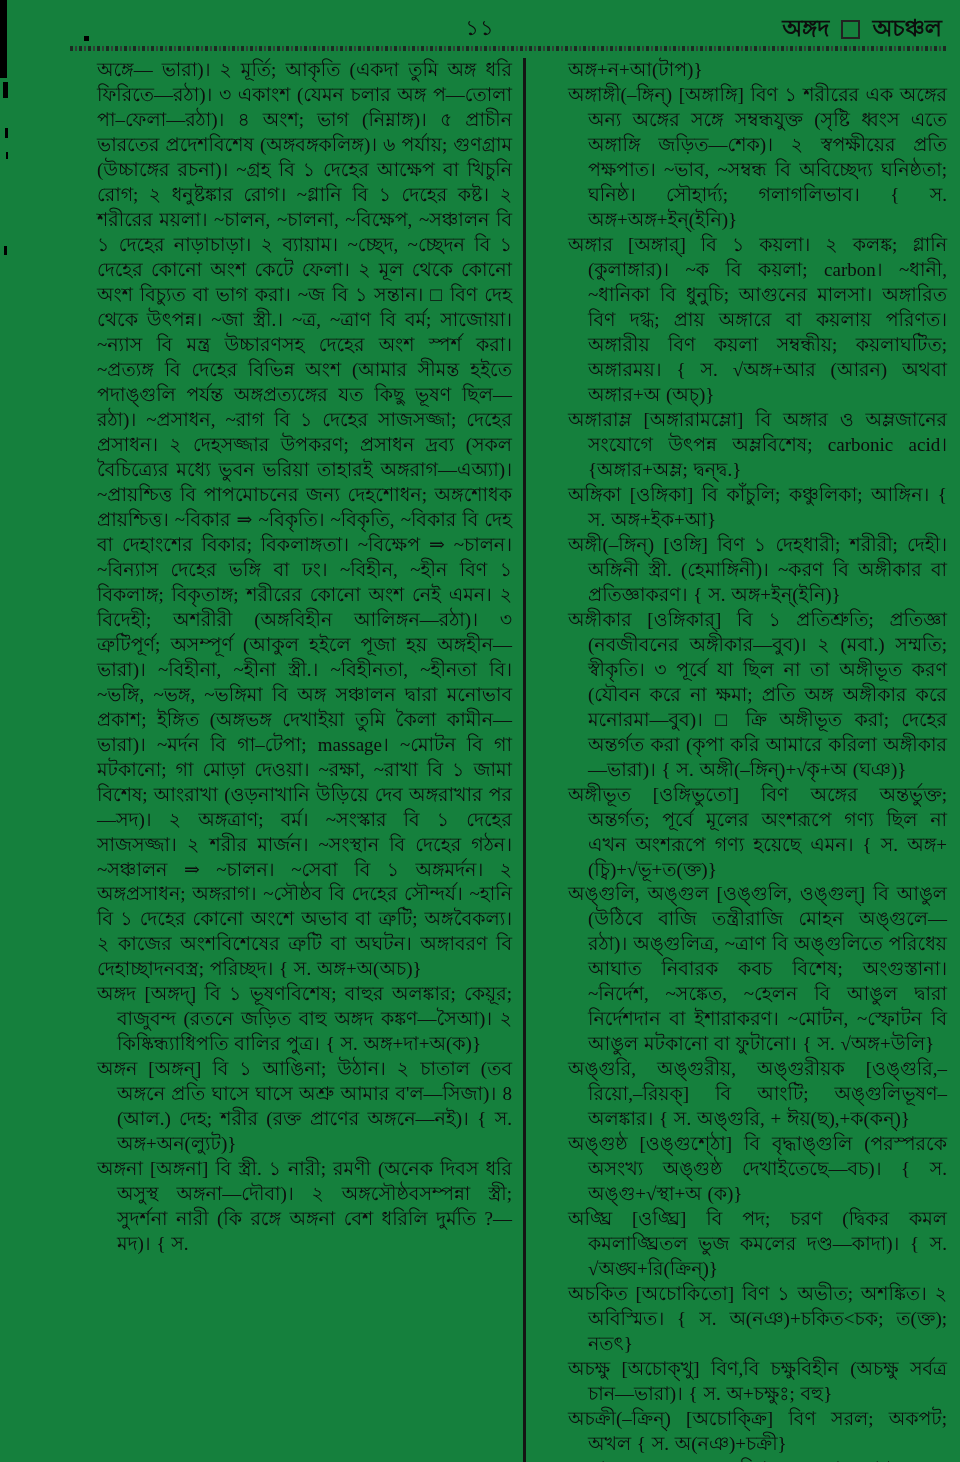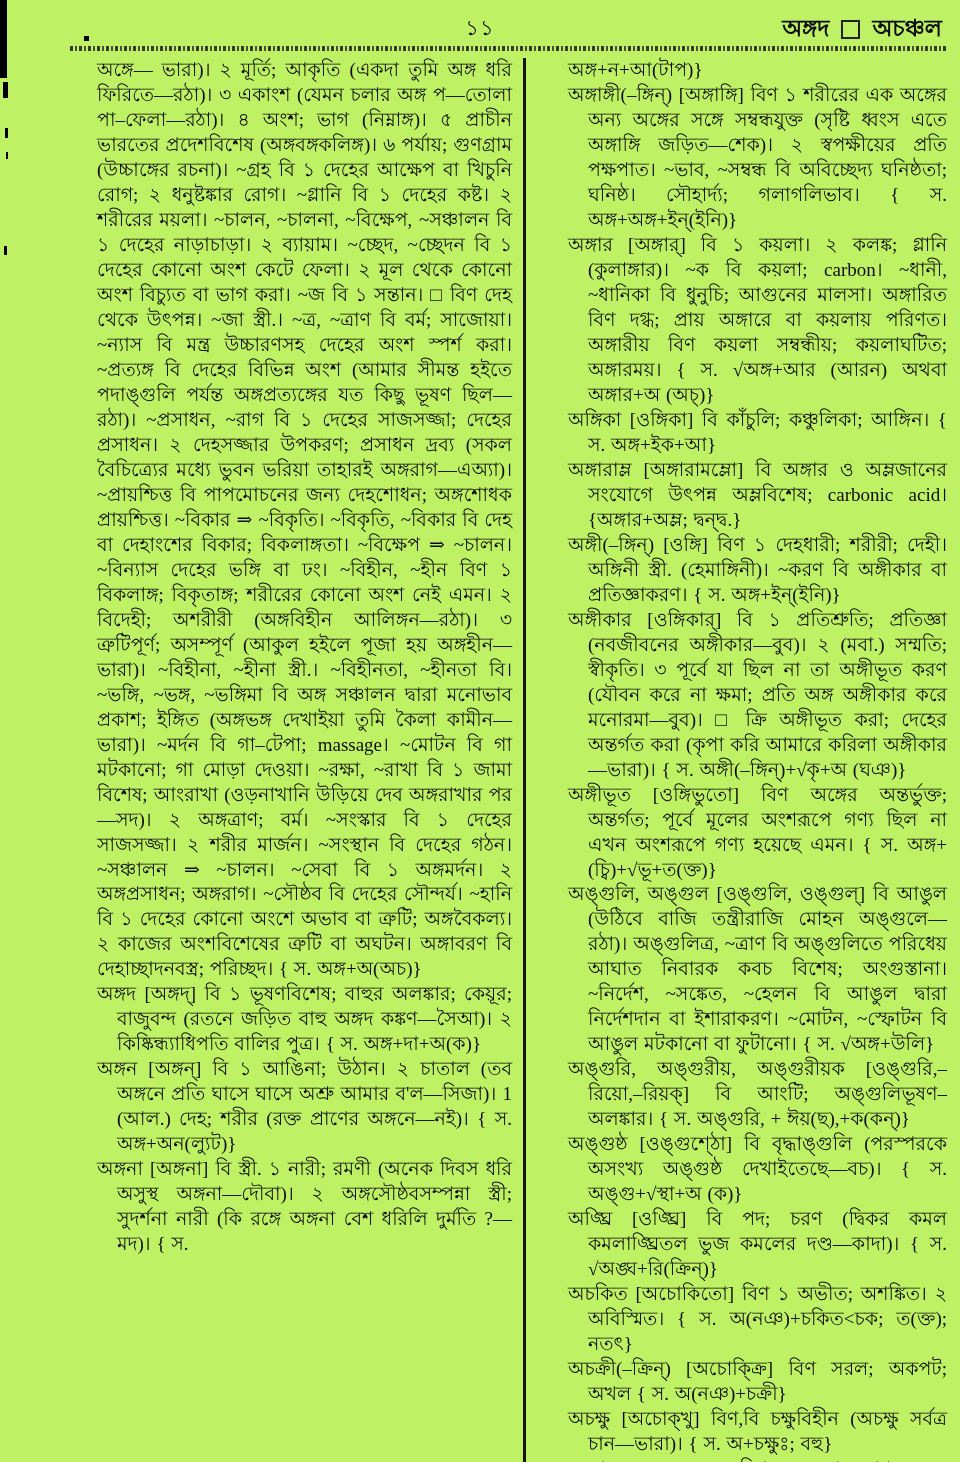--- a/index.html
+++ b/index.html
@@ -1,21 +1,21 @@
 <!DOCTYPE html>
 <html><head>
 <meta charset="utf-8">
 <style>
   html,body{margin:0;padding:0;}
   body{
     width:960px;height:1462px;background:#f6f6f4;
     font-family:"Liberation Serif","DejaVu Serif",serif;
     color:#0d0d0d;
   }
-  .page{position:relative;width:960px;height:1462px;background:#bef264;overflow:hidden;}
+  .page{position:relative;width:960px;height:1462px;background:#15803d;overflow:hidden;}
 
   
   .page-number{position:absolute;top:12px;left:0;width:960px;text-align:center;
     font-size:21px;letter-spacing:1px;}
   .running-head{position:absolute;top:10px;right:18px;font-size:23px;font-weight:bold;
     display:flex;align-items:center;gap:10px;}
   .head-box{display:inline-block;width:15px;height:15px;border:2px solid #222;
     background:transparent;margin:0 2px;}
   .header-rule{position:absolute;top:46px;left:70px;width:878px;height:5px;
     background:repeating-linear-gradient(90deg,#1c1c1c 0 3px,transparent 3px 5px,
@@ -52,37 +52,37 @@
     <span>অঙ্গদ</span>
     <span class="head-box"></span>
     <span>অচঞ্চল</span>
   </div>
   <div class="header-rule"></div>
 
   <div class="columns">
     <div class="col col-left">
         <p class="entry cont"><span>অঙ্গে— ভারা)। ২ মূর্তি; আকৃতি (একদা তুমি অঙ্গ ধরি ফিরিতে—রঠা)। ৩ একাংশ (যেমন চলার অঙ্গ প—তোলা পা–ফেলা—রঠা)। ৪ অংশ; ভাগ (নিম্নাঙ্গ)। ৫ প্রাচীন ভারতের প্রদেশবিশেষ (অঙ্গবঙ্গকলিঙ্গ)। ৬ পর্যায়; গুণগ্রাম (উচ্চাঙ্গের রচনা)। </span><b>~গ্রহ</b><span> বি ১ দেহের আক্ষেপ বা খিচুনি রোগ; ২ ধনুষ্টঙ্কার রোগ। </span><b>~গ্লানি</b><span> বি ১ দেহের কষ্ট। ২ শরীরের ময়লা। </span><b>~চালন, ~চালনা, ~বিক্ষেপ, ~সঞ্চালন</b><span> বি ১ দেহের নাড়াচাড়া। ২ ব্যায়াম। </span><b>~চ্ছেদ, ~চ্ছেদন</b><span> বি ১ দেহের কোনো অংশ কেটে ফেলা। ২ মূল থেকে কোনো অংশ বিচ্যুত বা ভাগ করা। </span><b>~জ</b><span> বি ১ সন্তান। □ বিণ দেহ থেকে উৎপন্ন। </span><b>~জা</b><span> স্ত্রী.। </span><b>~ত্র, ~ত্রাণ</b><span> বি বর্ম; সাজোয়া। </span><b>~ন্যাস</b><span> বি মন্ত্র উচ্চারণসহ দেহের অংশ স্পর্শ করা। </span><b>~প্রত্যঙ্গ</b><span> বি দেহের বিভিন্ন অংশ (আমার সীমন্ত হইতে পদাঙ্গুলি পর্যন্ত অঙ্গপ্রত্যঙ্গের যত কিছু ভূষণ ছিল—রঠা)। </span><b>~প্রসাধন, ~রাগ</b><span> বি ১ দেহের সাজসজ্জা; দেহের প্রসাধন। ২ দেহসজ্জার উপকরণ; প্রসাধন দ্রব্য (সকল বৈচিত্র্যের মধ্যে ভুবন ভরিয়া তাহারই অঙ্গরাগ—এঅ্যা)। </span><b>~প্রায়শ্চিত্ত</b><span> বি পাপমোচনের জন্য দেহশোধন; অঙ্গশোধক প্রায়শ্চিত্ত। </span><b>~বিকার</b><span> ⇒ </span><b>~বিকৃতি</b><span>। </span><b>~বিকৃতি, ~বিকার</b><span> বি দেহ বা দেহাংশের বিকার; বিকলাঙ্গতা। </span><b>~বিক্ষেপ</b><span> ⇒ </span><b>~চালন</b><span>। </span><b>~বিন্যাস</b><span> দেহের ভঙ্গি বা ঢং। </span><b>~বিহীন, ~হীন</b><span> বিণ ১ বিকলাঙ্গ; বিকৃতাঙ্গ; শরীরের কোনো অংশ নেই এমন। ২ বিদেহী; অশরীরী (অঙ্গবিহীন আলিঙ্গন—রঠা)। ৩ ত্রুটিপূর্ণ; অসম্পূর্ণ (আকুল হইলে পূজা হয় অঙ্গহীন—ভারা)। </span><b>~বিহীনা, ~হীনা</b><span> স্ত্রী.। </span><b>~বিহীনতা, ~হীনতা</b><span> বি। </span><b>~ভঙ্গি, ~ভঙ্গ, ~ভঙ্গিমা</b><span> বি অঙ্গ সঞ্চালন দ্বারা মনোভাব প্রকাশ; ইঙ্গিত (অঙ্গভঙ্গ দেখাইয়া তুমি কৈলা কামীন—ভারা)। </span><b>~মর্দন</b><span> বি গা–টেপা; massage। </span><b>~মোটন</b><span> বি গা মটকানো; গা মোড়া দেওয়া। </span><b>~রক্ষা, ~রাখা</b><span> বি ১ জামা বিশেষ; আংরাখা (ওড়নাখানি উড়িয়ে দেব অঙ্গরাখার পর—সদ)। ২ অঙ্গত্রাণ; বর্ম। </span><b>~সংস্কার</b><span> বি ১ দেহের সাজসজ্জা। ২ শরীর মার্জন। </span><b>~সংস্থান</b><span> বি দেহের গঠন। </span><b>~সঞ্চালন</b><span> ⇒ </span><b>~চালন</b><span>। </span><b>~সেবা</b><span> বি ১ অঙ্গমর্দন। ২ অঙ্গপ্রসাধন; অঙ্গরাগ। </span><b>~সৌষ্ঠব</b><span> বি দেহের সৌন্দর্য। </span><b>~হানি</b><span> বি ১ দেহের কোনো অংশে অভাব বা ত্রুটি; অঙ্গবৈকল্য। ২ কাজের অংশবিশেষের ত্রুটি বা অঘটন। </span><b>অঙ্গাবরণ</b><span> বি দেহাচ্ছাদনবস্ত্র; পরিচ্ছদ। { স. অঙ্গ+অ(অচ)}</span></p>
         <p class="entry"><b>অঙ্গদ</b><span> [অঙ্গদ্] বি ১ ভূষণবিশেষ; বাহুর অলঙ্কার; কেয়ূর; বাজুবন্দ (রতনে জড়িত বাহু অঙ্গদ কঙ্কণ—সৈআ)। ২ কিষ্কিন্ধ্যাধিপতি বালির পুত্র। { স. অঙ্গ+দা+অ(ক)}</span></p>
-        <p class="entry"><b>অঙ্গন</b><span> [অঙ্গন্] বি ১ আঙিনা; উঠান। ২ চাতাল (তব অঙ্গনে প্রতি ঘাসে ঘাসে অশ্রু আমার ব'ল—সিজা)। 1 (আল.) দেহ; শরীর (রক্ত প্রাণের অঙ্গনে—নই)। { স. অঙ্গ+অন(ল্যুট)}</span></p>
+        <p class="entry"><b>অঙ্গন</b><span> [অঙ্গন্] বি ১ আঙিনা; উঠান। ২ চাতাল (তব অঙ্গনে প্রতি ঘাসে ঘাসে অশ্রু আমার ব'ল—সিজা)। 8 (আল.) দেহ; শরীর (রক্ত প্রাণের অঙ্গনে—নই)। { স. অঙ্গ+অন(ল্যুট)}</span></p>
         <p class="entry"><b>অঙ্গনা</b><span> [অঙ্গনা] বি স্ত্রী. ১ নারী; রমণী (অনেক দিবস ধরি অসুস্থ অঙ্গনা—দৌবা)। ২ অঙ্গসৌষ্ঠবসম্পন্না স্ত্রী; সুদর্শনা নারী (কি রঙ্গে অঙ্গনা বেশ ধরিলি দুর্মতি ?—মদ)। { স.</span></p>
       </div>
     <div class="col-divider"></div>
     <div class="col col-right">
         <p class="entry cont"><span>অঙ্গ+ন+আ(টাপ)}</span></p>
         <p class="entry"><b>অঙ্গাঙ্গী(–ঙ্গিন্)</b><span> [অঙ্গাঙ্গি] বিণ ১ শরীরের এক অঙ্গের অন্য অঙ্গের সঙ্গে সম্বন্ধযুক্ত (সৃষ্টি ধ্বংস এতে অঙ্গাঙ্গি জড়িত—শেক)। ২ স্বপক্ষীয়ের প্রতি পক্ষপাত। </span><b>~ভাব, ~সম্বন্ধ</b><span> বি অবিচ্ছেদ্য ঘনিষ্ঠতা; ঘনিষ্ঠ। সৌহার্দ্য; গলাগলিভাব। { স. অঙ্গ+অঙ্গ+ইন্(ইনি)}</span></p>
         <p class="entry"><b>অঙ্গার</b><span> [অঙ্গার্] বি ১ কয়লা। ২ কলঙ্ক; গ্লানি (কুলাঙ্গার)। </span><b>~ক</b><span> বি কয়লা; carbon। </span><b>~ধানী, ~ধানিকা</b><span> বি ধুনুচি; আগুনের মালসা। </span><b>অঙ্গারিত</b><span> বিণ দগ্ধ; প্রায় অঙ্গারে বা কয়লায় পরিণত। </span><b>অঙ্গারীয়</b><span> বিণ কয়লা সম্বন্ধীয়; কয়লাঘটিত; অঙ্গারময়। { স. √অঙ্গ+আর (আরন) অথবা অঙ্গার+অ (অচ্)}</span></p>
+        <p class="entry"><b>অঙ্গারাম্ল</b><span> [অঙ্গারামম্লো] বি অঙ্গার ও অম্লজানের সংযোগে উৎপন্ন অম্লবিশেষ; carbonic acid। {অঙ্গার+অম্ল; দ্বন্দ্ব.}</span></p>
         <p class="entry"><b>অঙ্গিকা</b><span> [ওঙ্গিকা] বি কাঁচুলি; কঞ্চুলিকা; আঙ্গিন। { স. অঙ্গ+ইক+আ}</span></p>
-        <p class="entry"><b>অঙ্গারাম্ল</b><span> [অঙ্গারামম্লো] বি অঙ্গার ও অম্লজানের সংযোগে উৎপন্ন অম্লবিশেষ; carbonic acid। {অঙ্গার+অম্ল; দ্বন্দ্ব.}</span></p>
         <p class="entry"><b>অঙ্গী(–ঙ্গিন্)</b><span> [ওঙ্গি] বিণ ১ দেহধারী; শরীরী; দেহী। </span><b>অঙ্গিনী</b><span> স্ত্রী. (হেমাঙ্গিনী)। </span><b>~করণ</b><span> বি অঙ্গীকার বা প্রতিজ্ঞাকরণ। { স. অঙ্গ+ইন্(ইনি)}</span></p>
         <p class="entry"><b>অঙ্গীকার</b><span> [ওঙ্গিকার্] বি ১ প্রতিশ্রুতি; প্রতিজ্ঞা (নবজীবনের অঙ্গীকার—বুব)। ২ (মবা.) সম্মতি; স্বীকৃতি। ৩ পূর্বে যা ছিল না তা অঙ্গীভূত করণ (যৌবন করে না ক্ষমা; প্রতি অঙ্গ অঙ্গীকার করে মনোরমা—বুব)। □ ক্রি অঙ্গীভূত করা; দেহের অন্তর্গত করা (কৃপা করি আমারে করিলা অঙ্গীকার—ভারা)। { স. অঙ্গী(–ঙ্গিন্)+√কৃ+অ (ঘঞ)}</span></p>
         <p class="entry"><b>অঙ্গীভূত</b><span> [ওঙ্গিভুতো] বিণ অঙ্গের অন্তর্ভুক্ত; অন্তর্গত; পূর্বে মূলের অংশরূপে গণ্য ছিল না এখন অংশরূপে গণ্য হয়েছে এমন। { স. অঙ্গ+(চ্বি)+√ভূ+ত(ক্ত)}</span></p>
         <p class="entry"><b>অঙ্গুলি, অঙ্গুল</b><span> [ওঙ্গুলি, ওঙ্গুল্] বি আঙুল (উঠিবে বাজি তন্ত্রীরাজি মোহন অঙ্গুলে—রঠা)। </span><b>অঙ্গুলিত্র, ~ত্রাণ</b><span> বি অঙ্গুলিতে পরিধেয় আঘাত নিবারক কবচ বিশেষ; অংগুস্তানা। </span><b>~নির্দেশ, ~সঙ্কেত, ~হেলন</b><span> বি আঙুল দ্বারা নির্দেশদান বা ইশারাকরণ। </span><b>~মোটন, ~স্ফোটন</b><span> বি আঙুল মটকানো বা ফুটানো। { স. √অঙ্গ+উলি}</span></p>
         <p class="entry"><b>অঙ্গুরি, অঙ্গুরীয়, অঙ্গুরীয়ক</b><span> [ওঙ্গুরি,–রিয়ো,–রিয়ক্] বি আংটি; অঙ্গুলিভূষণ–অলঙ্কার। { স. অঙ্গুরি, + ঈয়(ছ),+ক(কন্)}</span></p>
         <p class="entry"><b>অঙ্গুষ্ঠ</b><span> [ওঙ্গুশ্ঠো] বি বৃদ্ধাঙ্গুলি (পরস্পরকে অসংখ্য অঙ্গুষ্ঠ দেখাইতেছে—বচ)। { স. অঙ্গু+√স্থা+অ (ক)}</span></p>
         <p class="entry"><b>অঙ্ঘ্রি</b><span> [ওঙ্ঘ্রি] বি পদ; চরণ (দ্বিকর কমল কমলাঙ্ঘ্রিতল ভুজ কমলের দণ্ড—কাদা)। { স. √অঙ্ঘ+রি(ক্রিন্)}</span></p>
         <p class="entry"><b>অচকিত</b><span> [অচোকিতো] বিণ ১ অভীত; অশঙ্কিত। ২ অবিস্মিত। { স. অ(নঞ)+চকিত&lt;চক; ত(ক্ত); নতৎ}</span></p>
+        <p class="entry"><b>অচক্ষু</b><span> [অচোক্খু] বিণ,বি চক্ষুবিহীন (অচক্ষু সর্বত্র চান—ভারা)। { স. অ+চক্ষুঃ; বহু}</span></p>
         <p class="entry"><b>অচক্রী(–ক্রিন্)</b><span> [অচোক্ক্রি] বিণ সরল; অকপট; অখল { স. অ(নঞ)+চক্রী}</span></p>
-        <p class="entry"><b>অচক্ষু</b><span> [অচোক্খু] বিণ,বি চক্ষুবিহীন (অচক্ষু সর্বত্র চান—ভারা)। { স. অ+চক্ষুঃ; বহু}</span></p>
         <p class="entry"><b>অচঞ্চল</b><span> [অচন্চল্] বিণ ১ চঞ্চলতাশূন্য। ২ স্থিতিশীল;</span></p>
       </div>
   </div>
 
 </div>
 
 </body></html>

